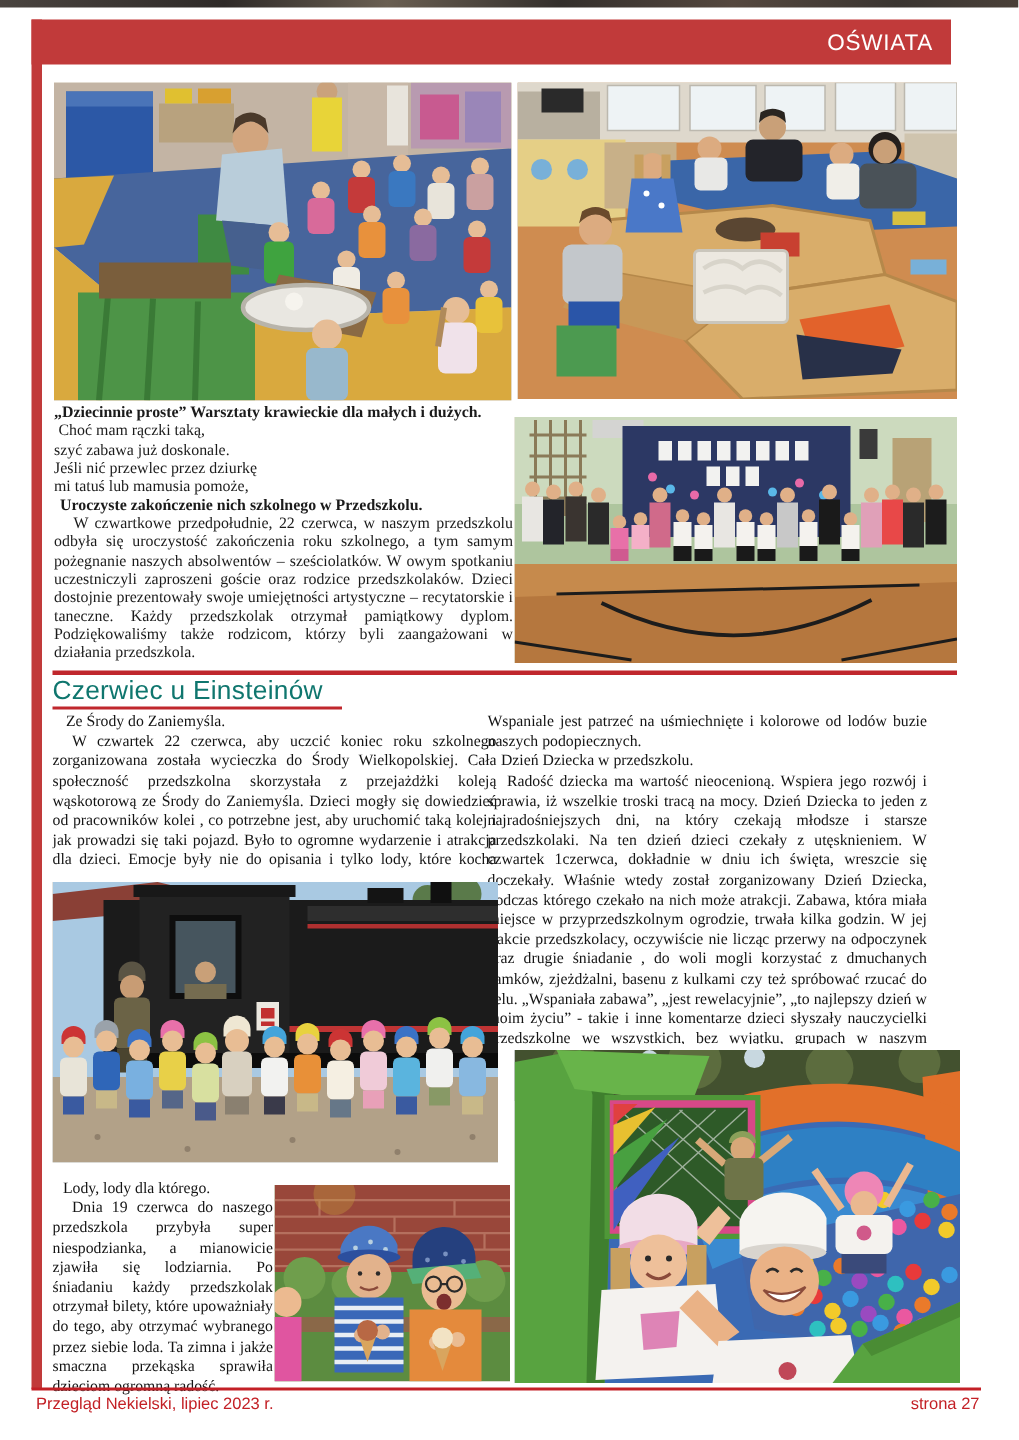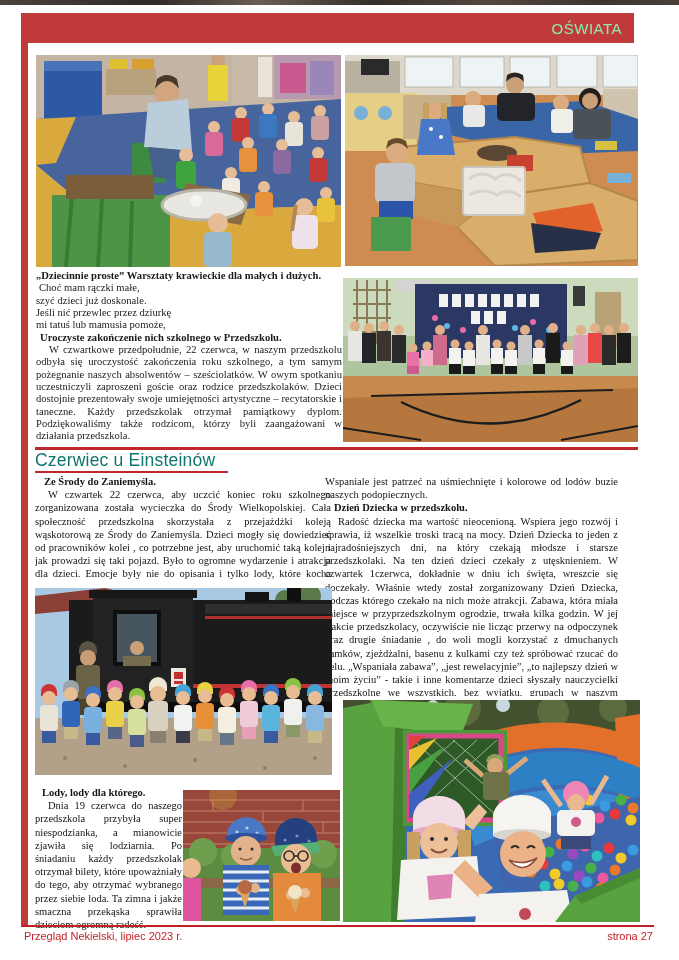--- a/index.html
+++ b/index.html
@@ -3,28 +3,28 @@
 <meta charset="utf-8">
 <style>
   *{margin:0;padding:0;box-sizing:border-box}
   html,body{width:679px;height:960px;background:#ffffff;overflow:hidden}
   body{position:relative;font-family:"Liberation Serif",serif;color:#1b1b1b}
   .abs{position:absolute}
   .topstrip{left:0;top:0;width:679px;height:5px;
     background:linear-gradient(90deg,#4a4440,#2e2a28 22%,#6a5f52 38%,#332f2c 55%,#55483f 72%,#3a3531 88%,#4a4038)}
   .banner{left:21px;top:13px;width:613px;height:30px;background:#c13a3a;
     display:flex;align-items:center;justify-content:flex-end;padding-right:12px}
-  .banner span{font-family:"Liberation Sans",sans-serif;font-size:15px;letter-spacing:.5px;color:#86efac}
+  .banner span{font-family:"Liberation Sans",sans-serif;font-size:15px;letter-spacing:.5px;color:#ffffff}
   .leftbar{left:21px;top:13px;width:7px;height:913px;background:#c13a3a}
   .photo{position:absolute;overflow:hidden;background:#d8d0c0}
   .photo svg{display:block}
   .bodytext{font-size:10.5px;line-height:13.2px;text-align:justify;color:#141414}
   .caption{font-size:10.6px;line-height:12.35px;text-align:justify}
   .bold{font-weight:bold}
-  .subhead{font-weight:bold;padding-left:9px}
+  .subhead{font-weight:normal;padding-left:9px}
   .p-ind{text-indent:13px}
   .sectiontitle{font-family:"Liberation Sans",sans-serif;font-size:17.5px;color:#0f766e;letter-spacing:.2px}
   .rule{background:#c0272d}
   .footertext{font-family:"Liberation Sans",sans-serif;font-size:11px;color:#c32026}
   .col{overflow:hidden}
 </style>
 </head>
 <body>
 
 <div class="abs topstrip"></div>
@@ -147,22 +147,22 @@
   <circle cx="216" cy="48" r="8" fill="#dcab80"></circle>
       <rect x="206" y="54" width="22" height="24" rx="4" fill="#f0eee8"></rect>
   <circle cx="245" cy="44" r="11" fill="#241f1c"></circle>
       <circle cx="245" cy="46" r="8" fill="#c9a078"></circle>
   <rect x="228" y="54" width="38" height="30" rx="5" fill="#4a5258"></rect>
 </svg>
 </div>
 
 <div class="abs caption" style="left:36px;top:270px;width:306px">
   <div class="bold">„Dziecinnie proste” Warsztaty krawieckie dla małych i dużych.</div>
-  <div style="padding-left:3px">Choć mam rączki małe,</div>
-  <div>szyć dzieci już doskonale.</div>
+  <div style="padding-left:3px">Choć mam rączki taką,</div>
+  <div>szyć zabawa już doskonale.</div>
   <div>Jeśli nić przewlec przez dziurkę</div>
   <div>mi tatuś lub mamusia pomoże,</div>
   <div class="bold" style="padding-left:4px">Uroczyste zakończenie nich szkolnego w Przedszkolu.</div>
   <div class="p-ind">W czwartkowe przedpołudnie, 22 czerwca, w naszym przedszkolu odbyła się uroczystość zakończenia roku szkolnego, a tym samym pożegnanie naszych absolwentów – sześciolatków. W owym spotkaniu uczestniczyli zaproszeni goście oraz rodzice przedszkolaków. Dzieci dostojnie prezentowały swoje umiejętności artystyczne – recytatorskie i taneczne. Każdy przedszkolak otrzymał pamiątkowy dyplom. Podziękowaliśmy także rodzicom, którzy byli zaangażowani w działania przedszkola.</div>
 </div>
 
 <div class="photo" style="left:343px;top:278px;width:295px;height:164px">
 <svg width="295" height="164" viewBox="0 0 295 164">
   <rect width="295" height="164" fill="#ccdabe"></rect>
   <rect y="58" width="295" height="40" fill="#aec59e"></rect>

